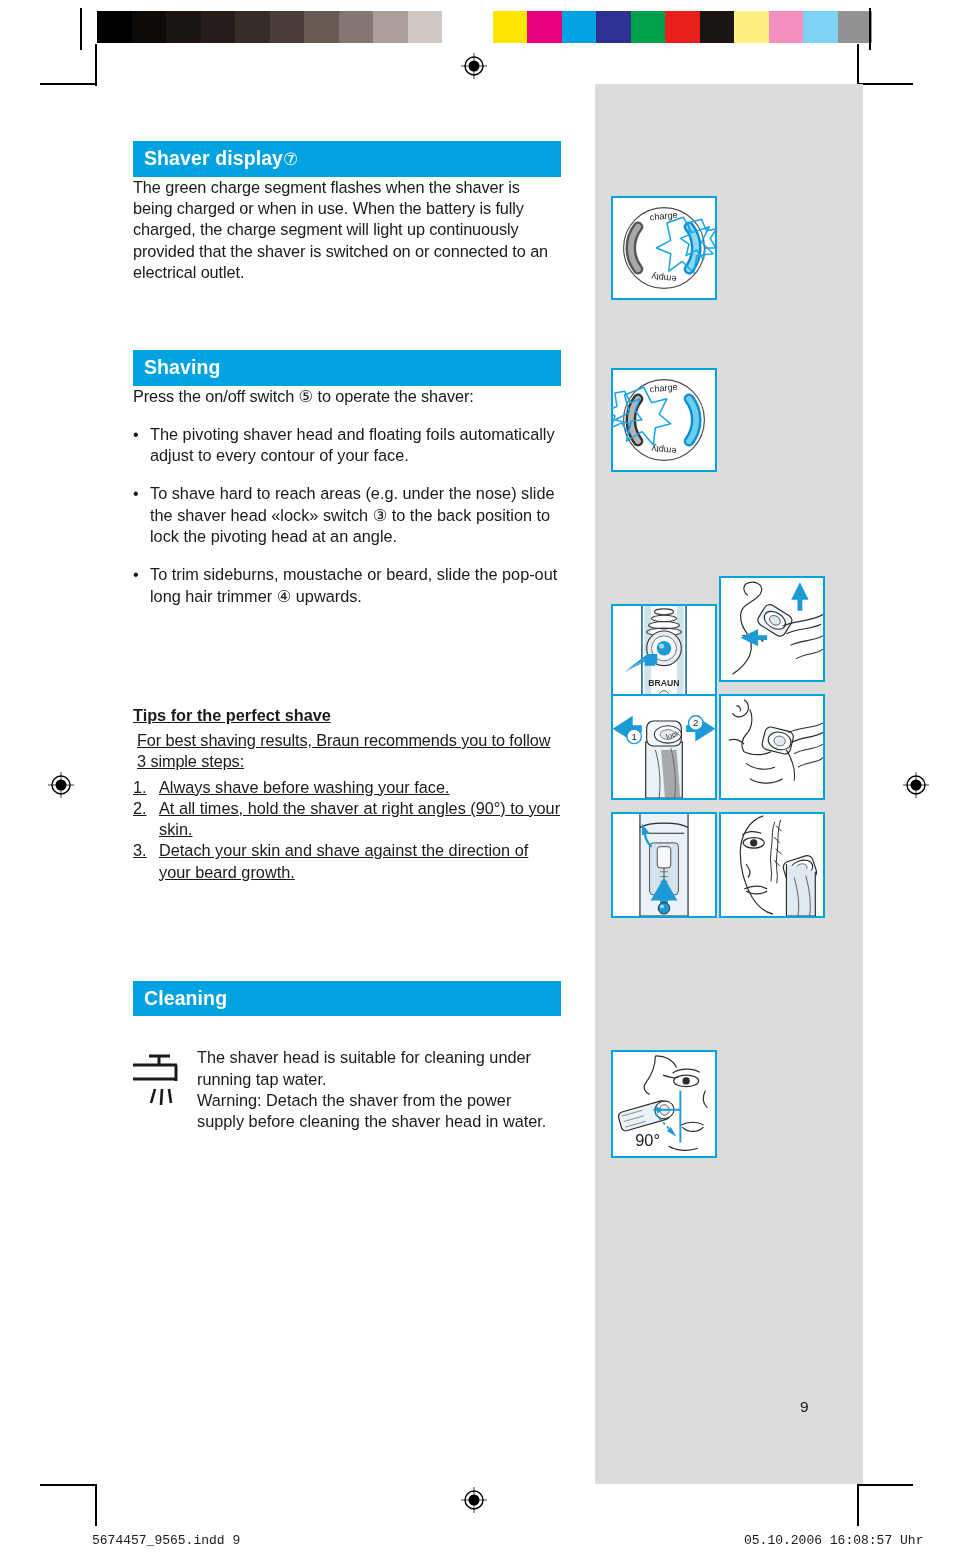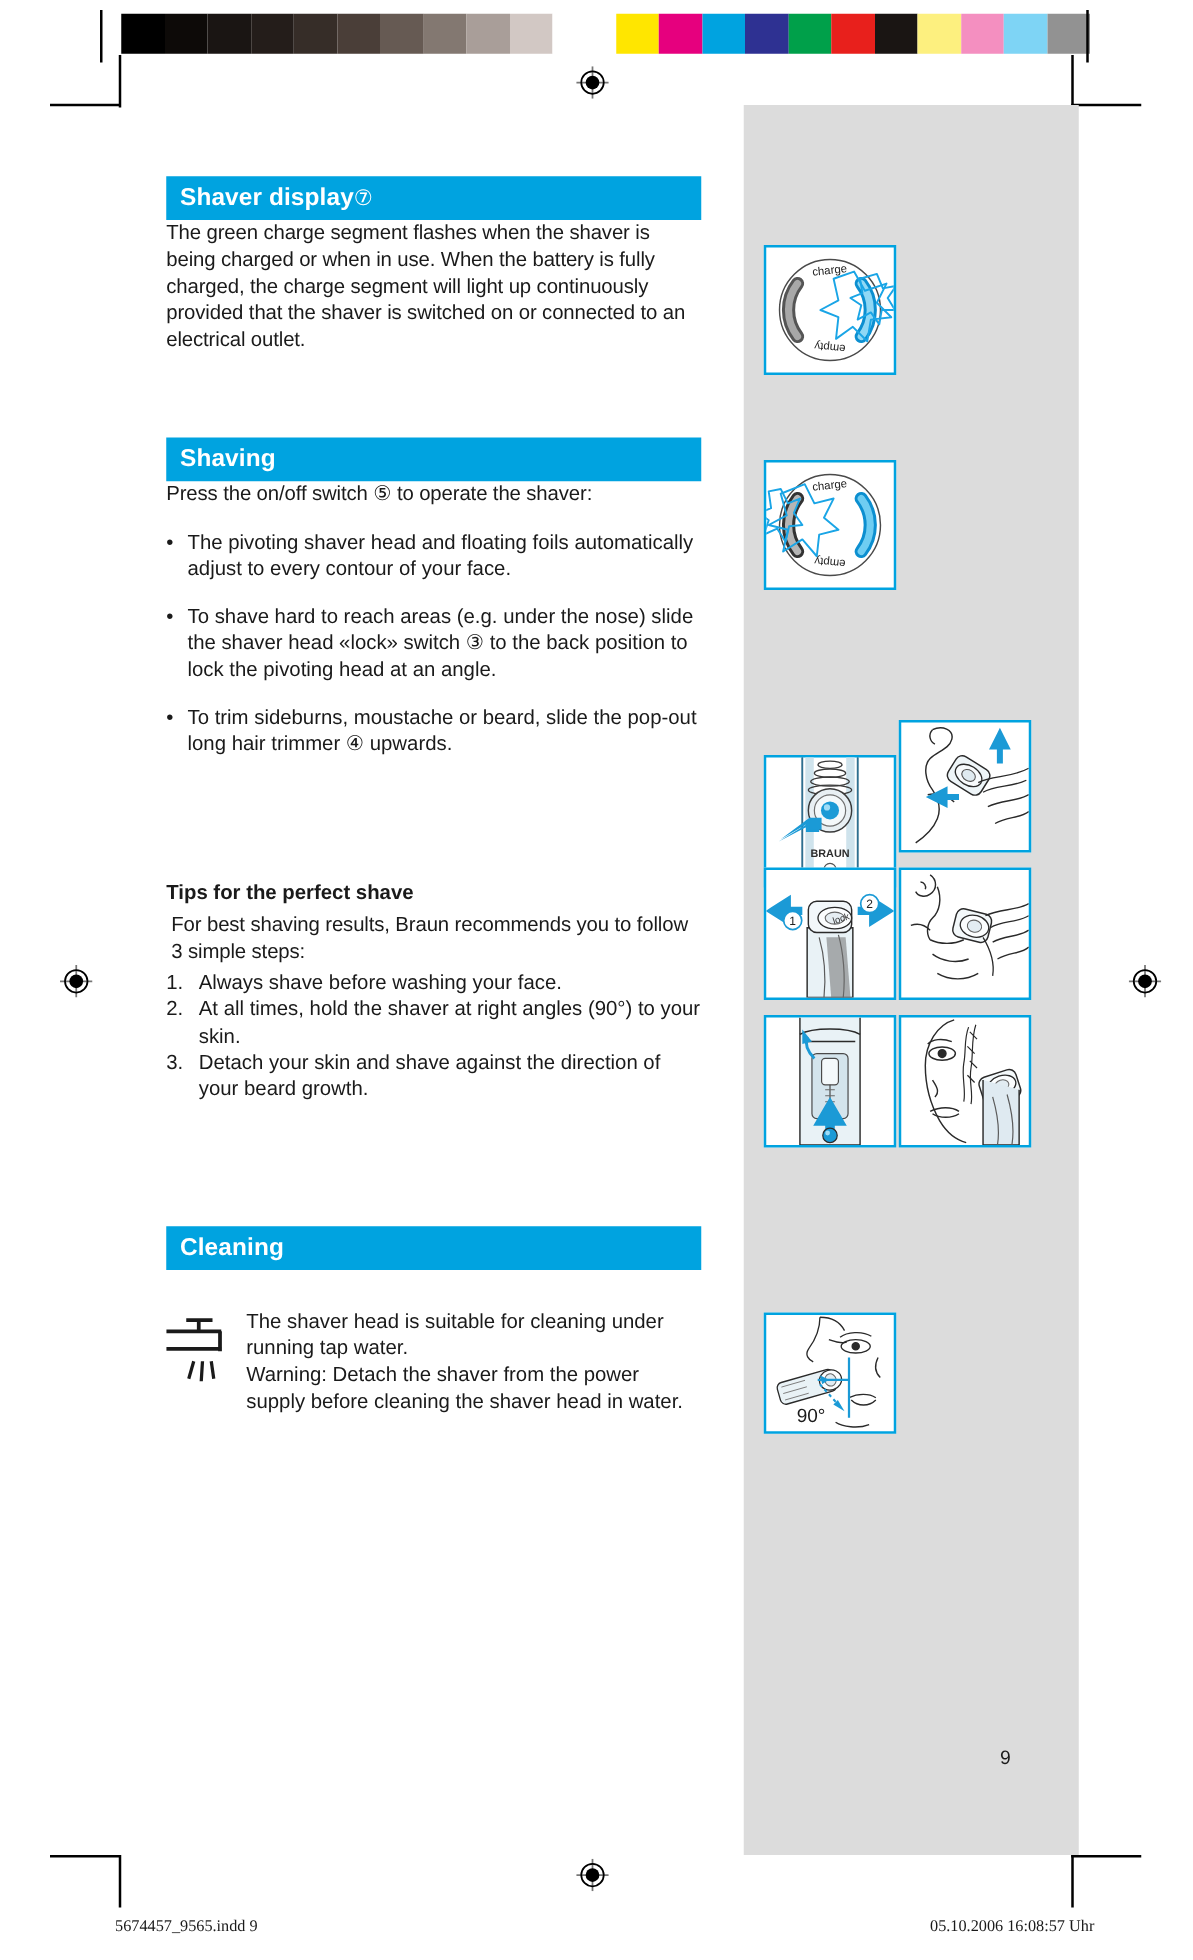--- a/index.html
+++ b/index.html
@@ -45,21 +45,21 @@
   .tap-icon{flex:0 0 64px;padding-top:4px;}
   .clean-txt{flex:1;font-size:16.3px;line-height:1.305;}
 
   
   .fig{position:absolute;border:2px solid #00a3e0;background:#ffffff;box-sizing:border-box;}
   .fig svg{display:block;width:100%;height:100%;}
 
   .pagenum{position:absolute;left:800px;top:1398px;font-size:15.5px;color:#1a1a1a;}
 
   .footer{position:absolute;top:1533px;font-size:13px;color:#1a1a1a;
-          font-family:Liberation Serif, serif;}
+          font-family:Liberation Mono, monospace;}
   .footer-l{left:92px;}
   .footer-r{left:744px;}
 </style>
 </head>
 <body>
 
 <div class="calib" id="calib">
     <div class="sw" style="background: rgb(0, 0, 0);"></div>
     <div class="sw" style="background: rgb(13, 10, 8);"></div>
     <div class="sw" style="background: rgb(26, 21, 19);"></div>
@@ -145,21 +145,21 @@
     <div class="bullet">
       <span class="dot">•</span>
       <span class="btxt">To shave hard to reach areas (e.g. under the nose) slide the shaver head «lock» switch ③ to the back position to lock the pivoting head at an angle.</span>
     </div>
     <div class="bullet">
       <span class="dot">•</span>
       <span class="btxt">To trim sideburns, moustache or beard, slide the pop-out long hair trimmer ④ upwards.</span>
     </div>
   </div>
 
-  <div style="margin-top:98px;">
+  <div style="margin-top:98px;text-decoration:underline;">
     <div class="tips-title">Tips for the perfect shave</div>
     <p class="body" style="margin:4px;">For best shaving results, Braun recommends you to follow 3 simple steps:</p>
     <ul class="numlist">
       <li>
         <span class="n">1.</span>
         <span class="t">Always shave before washing your face.</span>
       </li>
       <li>
         <span class="n">2.</span>
         <span class="t">At all times, hold the shaver at right angles (90°) to your skin.</span>
@@ -359,21 +359,21 @@
       <rect x="-16" y="-12" width="32" height="24" rx="6" fill="#f3f8fa" stroke="#2a2a2a" stroke-width="1.2"></rect>
       <ellipse cx="2" cy="-1" rx="12" ry="8" fill="#fbfdfe" stroke="#2a2a2a" stroke-width="1.1"></ellipse>
       <ellipse cx="2" cy="-1" rx="6" ry="4.5" fill="#e2ecf2" stroke="#666" stroke-width=".9"></ellipse>
     </g>
     <path d="M68 52 L68 106 L98 106 L98 60" fill="#dfeaf1" stroke="#2a2a2a" stroke-width="1.2"></path>
     <path d="M76 66 C80 80 82 94 80 106" fill="none" stroke="#5b5b5b" stroke-width="1"></path>
     <path d="M88 64 C92 78 94 94 92 106" fill="none" stroke="#5b5b5b" stroke-width="1"></path>
   </svg>
 </div>
 
-<div class="fig" style="left:611px;top:1050px;width:106px;height:97px;">
+<div class="fig" style="left:611px;top:1050px;width:106px;height:108px;">
   <svg viewBox="0 0 106 104">
     <g fill="none" stroke="#2a2a2a" stroke-width="1.2">
       <path d="M44 2 C44 14 40 22 34 30 C30 36 34 40 38 42"></path>
       <path d="M44 2 C54 2 62 6 66 14"></path>
       <path d="M52 22 C58 24 64 26 68 24"></path>
       <ellipse cx="76" cy="28" rx="13" ry="6"></ellipse>
       <circle cx="76" cy="28" r="3.2" fill="#2a2a2a"></circle>
       <path d="M62 20 C68 15 82 14 90 19"></path>
       <path d="M96 38 C92 46 94 52 98 56"></path>
       <path d="M70 74 C78 70 88 70 94 74"></path>

